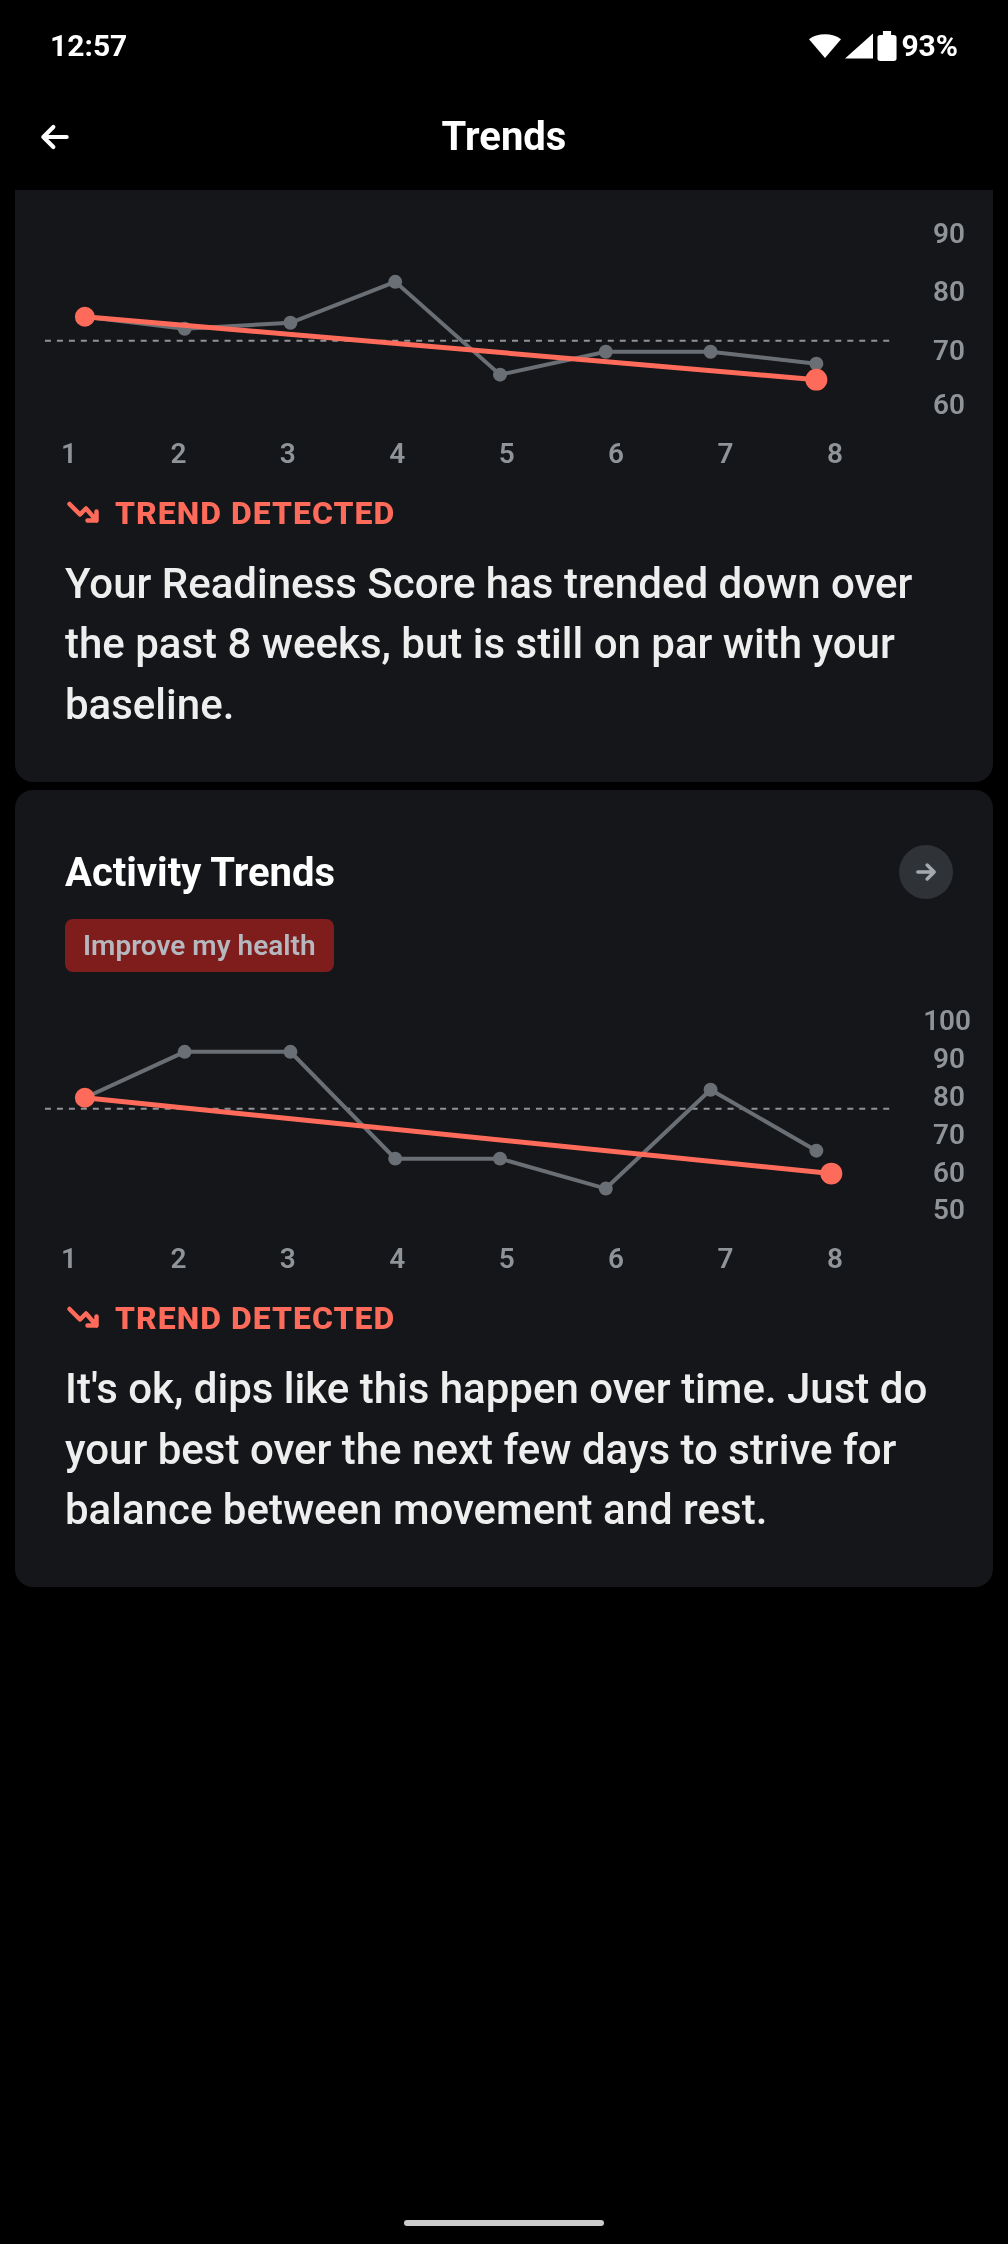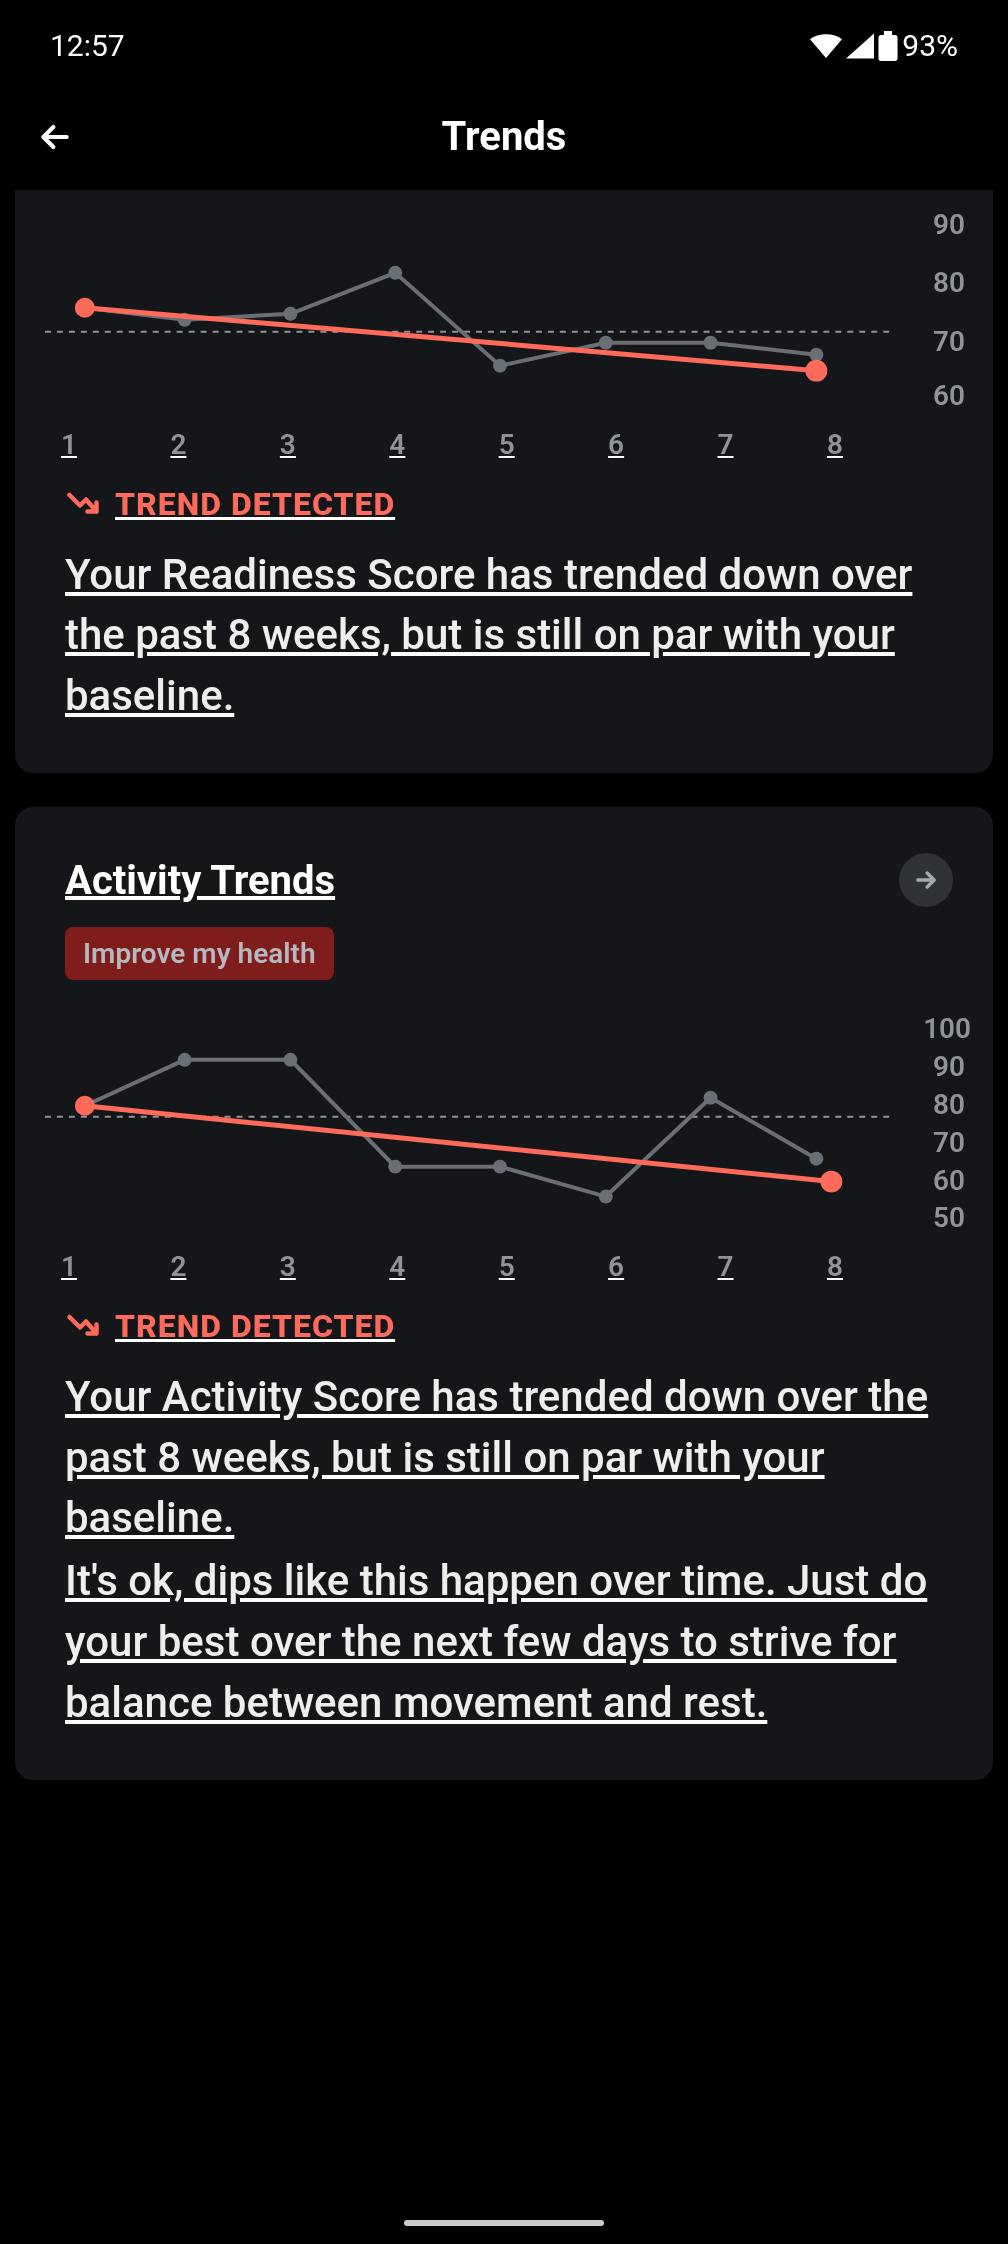--- a/index.html
+++ b/index.html
@@ -11,21 +11,21 @@
     font-family: -apple-system, BlinkMacSystemFont, 'Segoe UI', Roboto, sans-serif;
     overflow: hidden;
     position: relative;
   }
   .status-bar {
     display: flex;
     justify-content: space-between;
     align-items: center;
     padding: 28px 50px 20px 50px;
     font-size: 30px;
-    font-weight: 400;
+    font-weight: 700;
   }
   .status-right {
     display: flex;
     align-items: center;
     gap: 4px;
   }
   .header {
     display: flex;
     align-items: center;
     justify-content: center;
@@ -46,24 +46,23 @@
     cursor: pointer;
   }
   .page-title {
     font-size: 40px;
     font-weight: 700;
     color: #fff;
   }
   .card {
     background: #151619;
     border-radius: 18px;
-    margin: 0 15px 34px 15px;
-    padding: 8px 0 40px 0;
+    margin: 0 15px 8px 15px;
+    padding: 17px 0 40px 0;
     overflow: hidden;
-    text-decoration: underline;
   }
   .card.first { margin-top: 0; border-top-left-radius:0; border-top-right-radius:0;}
   .chart-wrap {
     position: relative;
     padding: 0 0 0 0;
   }
   .chart-svg { display: block; width: 100%; }
   .trend-row {
     display: flex;
     align-items: center;
@@ -256,18 +255,17 @@
     </div>
   </div>
 
   <div class="trend-row">
     <svg width="36" height="36" viewBox="0 0 24 24">
         <path fill="none" stroke="#FF6B5B" stroke-width="3" stroke-linecap="round" stroke-linejoin="round" d="M3 6l7 7 4-4 7 8 M21 17h-6 M21 17v-6"></path>
       </svg>
     <span class="trend-label">TREND DETECTED</span>
   </div>
   <div class="body-text">
-    <p>Your Activity Score has trended down over the past 8 weeks, but is still on par with your baseline.</p>
     <p>It's ok, dips like this happen over time. Just do your best over the next few days to strive for balance between movement and rest.</p>
   </div>
 </div>
 
 <div class="home-indicator"></div>
 
 </body></html>

